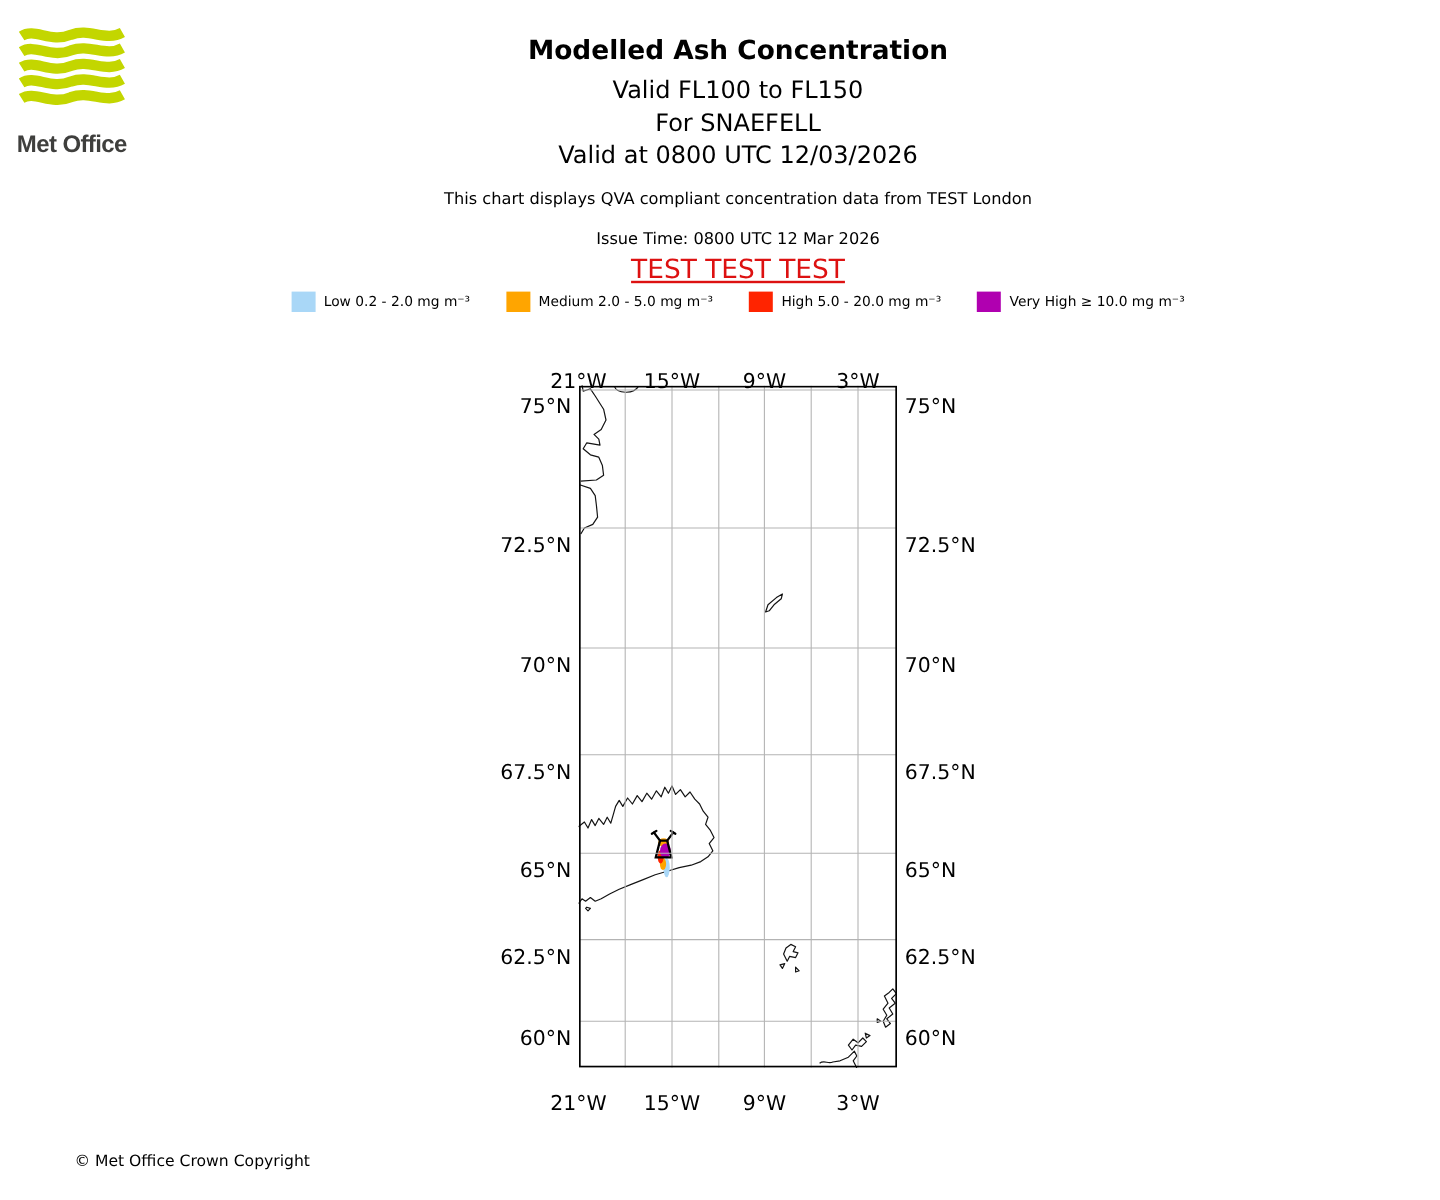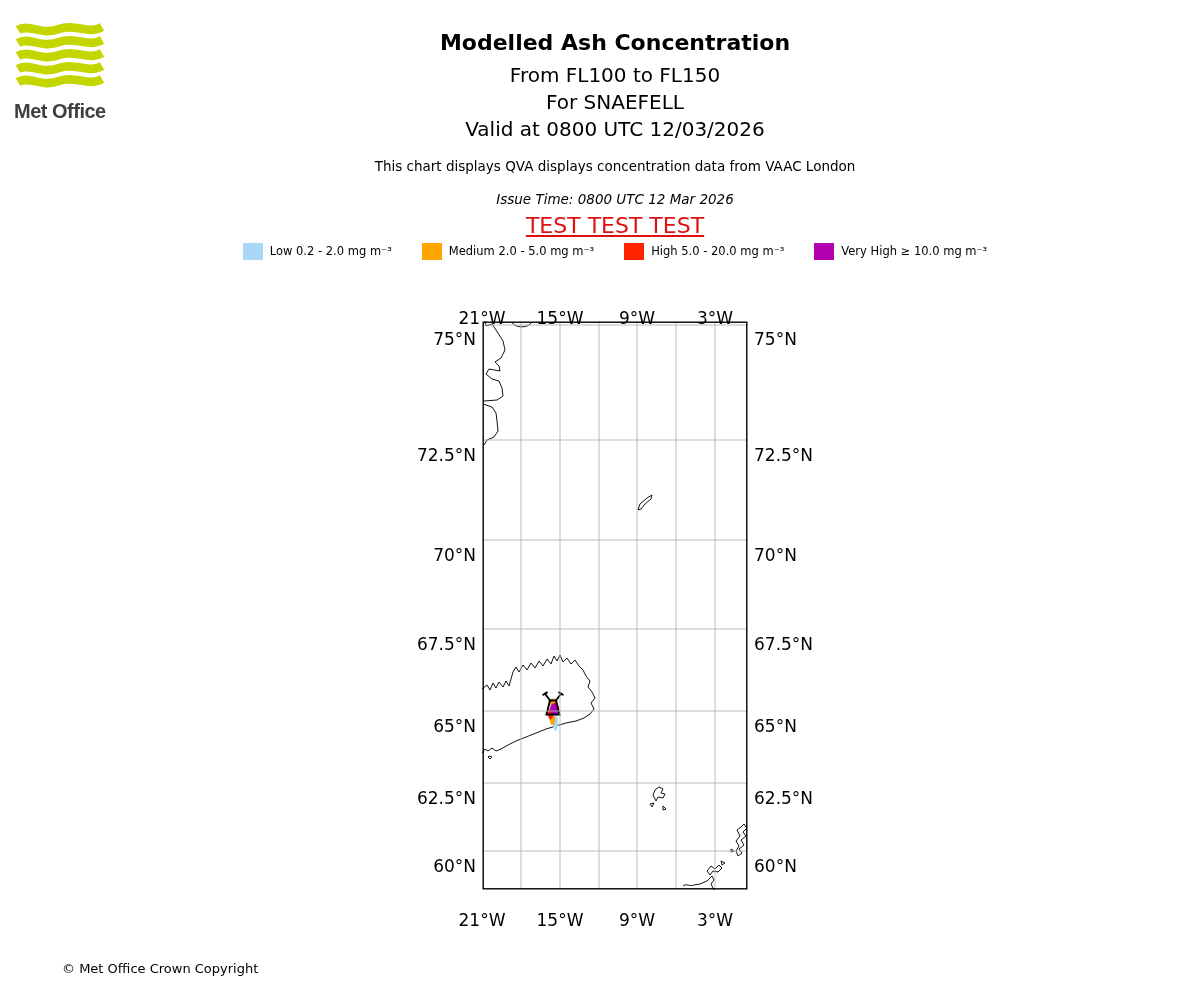--- a/index.html
+++ b/index.html
@@ -6,33 +6,33 @@
   body{
     width:1200px;height:1000px;position:relative;background:#ffffff;
     font-family:"DejaVu Sans", sans-serif;color:#000;overflow:hidden;
   }
   .centered{position:absolute;left:30px;right:0;text-align:center;white-space:nowrap;}
   .title-main{top:30px;font-size:22px;font-weight:bold;}
   .title-sub1{top:63px;font-size:20px;}
   .title-sub2{top:90px;font-size:20px;}
   .title-sub3{top:117px;font-size:20px;}
   .note{top:158px;font-size:13.5px;}
-  .issue{top:191px;font-size:13.5px;font-style:italic;}
+  .issue{top:191px;font-size:13.5px;}
   .test-banner{top:213px;font-size:22px;font-weight:500;text-decoration:underline;}
   .legend-row{position:absolute;top:243px;left:30px;right:0;display:flex;justify-content:center;gap:30px;align-items:center;}
   .legend-item{display:flex;align-items:center;gap:7px;}
   .legend-swatch{width:20px;height:17px;display:inline-block;}
   .legend-label{font-size:11.5px;line-height:17px;}
   .tick{position:absolute;font-size:17px;line-height:22px;white-space:nowrap;margin-top:15px;}
   .lat-left{left:396px;width:80px;text-align:right;}
   .lat-right{left:754px;width:90px;text-align:left;}
   .lon{width:80px;text-align:center;}
   .copyright{position:absolute;left:62px;top:961px;font-size:13px;}
   .logo{position:absolute;left:14px;top:22px;width:110px;}
-  .logo-text{font-size:20px;font-weight:bold;color:#3f3f3d;letter-spacing:-0.5px;margin-top:6px;font-family:"Liberation Sans",sans-serif;}
+  .logo-text{font-size:20px;font-weight:bold;color:#3f3f3d;letter-spacing:-0.5px;margin-top:16px;font-family:"Liberation Sans",sans-serif;}
   svg{display:block;}
   .map-svg{position:absolute;left:482px;top:321px;}
 </style>
 </head>
 <body>
 
 <div class="logo">
   <svg width="92" height="72" viewBox="0 0 92 72">
     <defs>
       <path id="wave" d="M4,8 C15,1 28,14 45,7 C61,1 74,13 88,5" fill="none" stroke-width="8.6"></path>
@@ -42,24 +42,24 @@
       <use href="#wave" y="13"></use>
       <use href="#wave" y="26"></use>
       <use href="#wave" y="39"></use>
       <use href="#wave" y="52"></use>
     </g>
   </svg>
   <div class="logo-text">Met Office</div>
 </div>
 
 <div class="centered title-main">Modelled Ash Concentration</div>
-<div class="centered title-sub1">From FL100 to FL150</div>
+<div class="centered title-sub1">Valid FL100 to FL150</div>
 <div class="centered title-sub2">For SNAEFELL</div>
 <div class="centered title-sub3">Valid at 0800 UTC 12/03/2026</div>
-<div class="centered note">This chart displays QVA displays concentration data from VAAC London</div>
+<div class="centered note">This chart displays QVA compliant concentration data from TEST London</div>
 <div class="centered issue">Issue Time: 0800 UTC 12 Mar 2026</div>
 <div class="centered test-banner" id="testBanner" style="color: rgb(221, 17, 17);">TEST TEST TEST</div>
 
 <div class="legend-row">
   <div class="legend-item">
     <span class="legend-swatch" style="background-color: rgb(169, 215, 247);"></span>
     <span class="legend-label">Low 0.2 - 2.0 mg m⁻³</span>
   </div>
   <div class="legend-item">
     <span class="legend-swatch" style="background-color: rgb(255, 165, 0);"></span>

